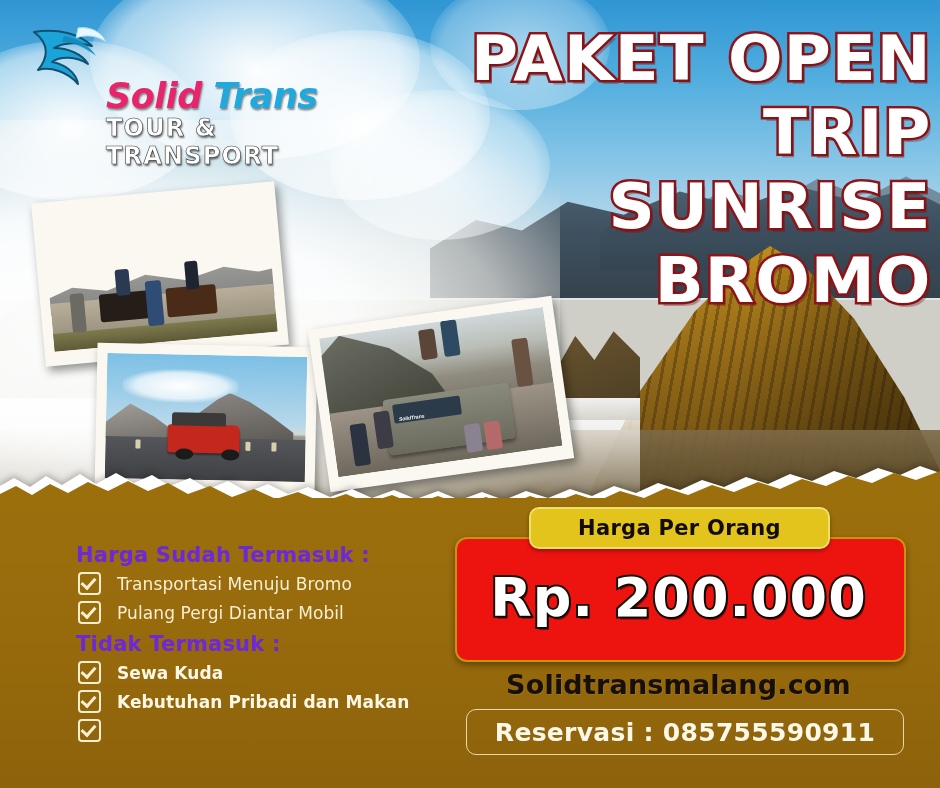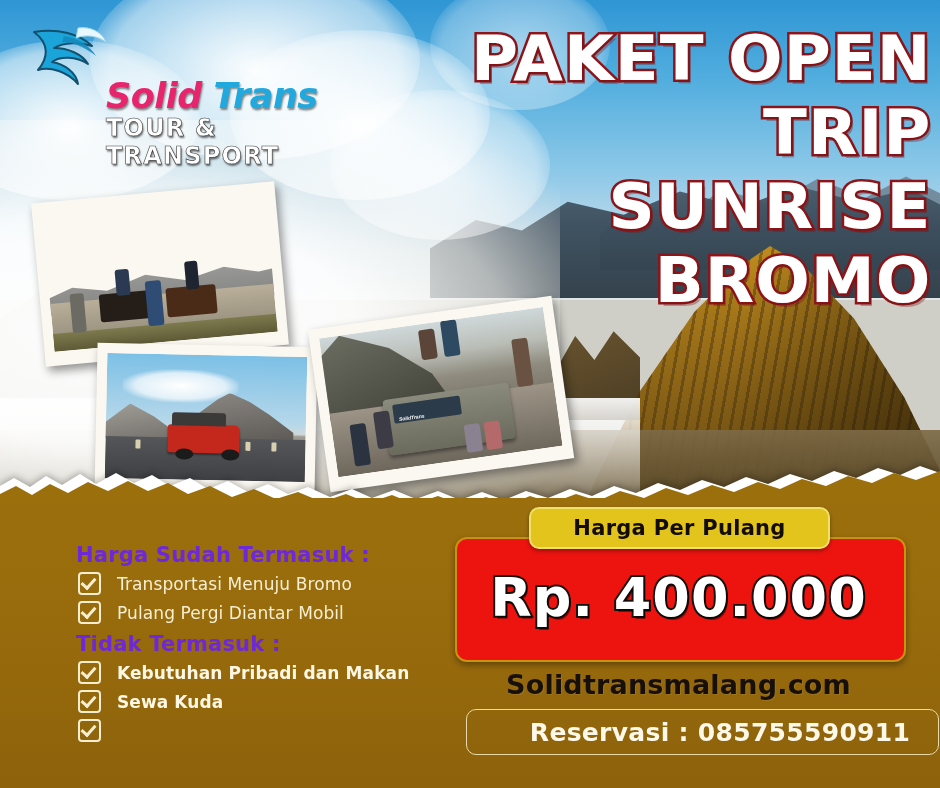--- a/index.html
+++ b/index.html
@@ -212,21 +212,21 @@
 
   .website{
     position:absolute;left:455px;top:669px;width:447px;text-align:center;
     font-family:"DejaVu Sans",sans-serif;font-weight:bold;font-size:27px;
     color:#17100a;letter-spacing:.2px;
     text-shadow:1px 1px 0 rgba(255,255,255,.08);
   }
   .reservation{
     position:absolute;left:466px;top:709px;width:436px;height:44px;
     border:1.5px solid #e8d9a8;border-radius:10px;
-    display:flex;align-items:center;justify-content:center;padding-left:35px;
+    display:flex;align-items:center;justify-content:center;
   }
   .reservation span{
     font-family:"DejaVu Sans",sans-serif;font-weight:bold;font-size:25px;
     color:#fdf8e8;letter-spacing:.3px;
   }
 </style>
 </head>
 <body>
 
 <div id="poster">
@@ -336,35 +336,35 @@
     </div>
     <div class="list-row">
       <span class="chk"></span>
       <span class="list-label">Pulang Pergi Diantar Mobil</span>
     </div>
 
     <div class="list-head second">Tidak Termasuk :</div>
 
     <div class="list-row">
       <span class="chk"></span>
+      <span class="list-label strong">Sewa Kuda</span>
+    </div>
+    <div class="list-row">
+      <span class="chk"></span>
       <span class="list-label strong">Kebutuhan Pribadi dan Makan</span>
-    </div>
-    <div class="list-row">
-      <span class="chk"></span>
-      <span class="list-label strong">Sewa Kuda</span>
     </div>
     <div class="list-row">
       <span class="chk"></span>
     </div>
   </div>
 
   <div class="price-box"></div>
   <div class="price-pill">
-    <span>Harga Per Pulang</span>
-  </div>
-  <div class="price-amount">Rp. 400.000</div>
+    <span>Harga Per Orang</span>
+  </div>
+  <div class="price-amount">Rp. 200.000</div>
 
   <div class="website">Solidtransmalang.com</div>
   <div class="reservation">
     <span>Reservasi : 085755590911</span>
   </div>
 
 </div>
 
 </body></html>

